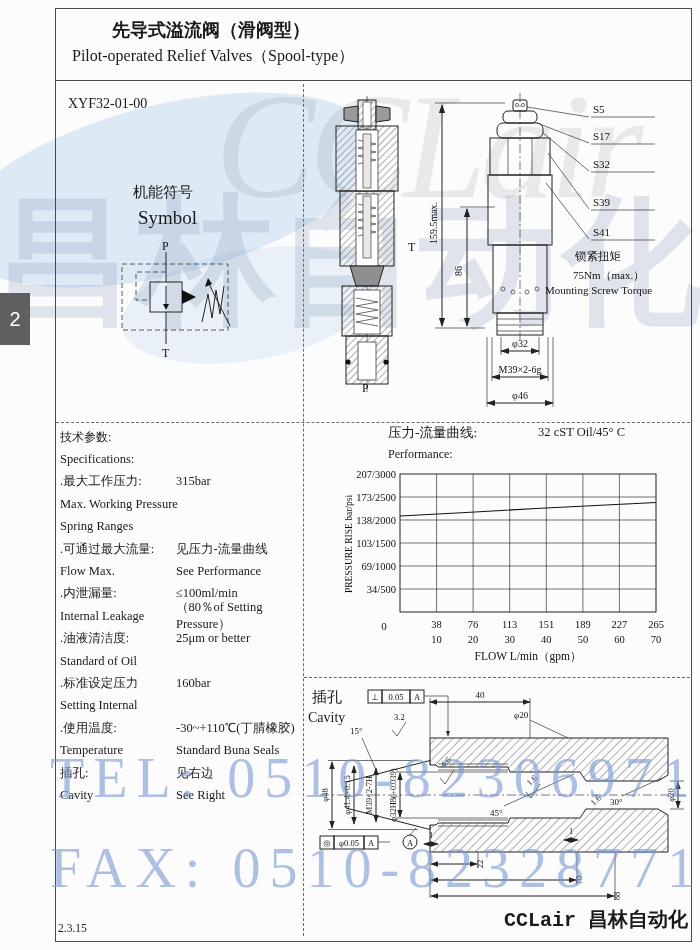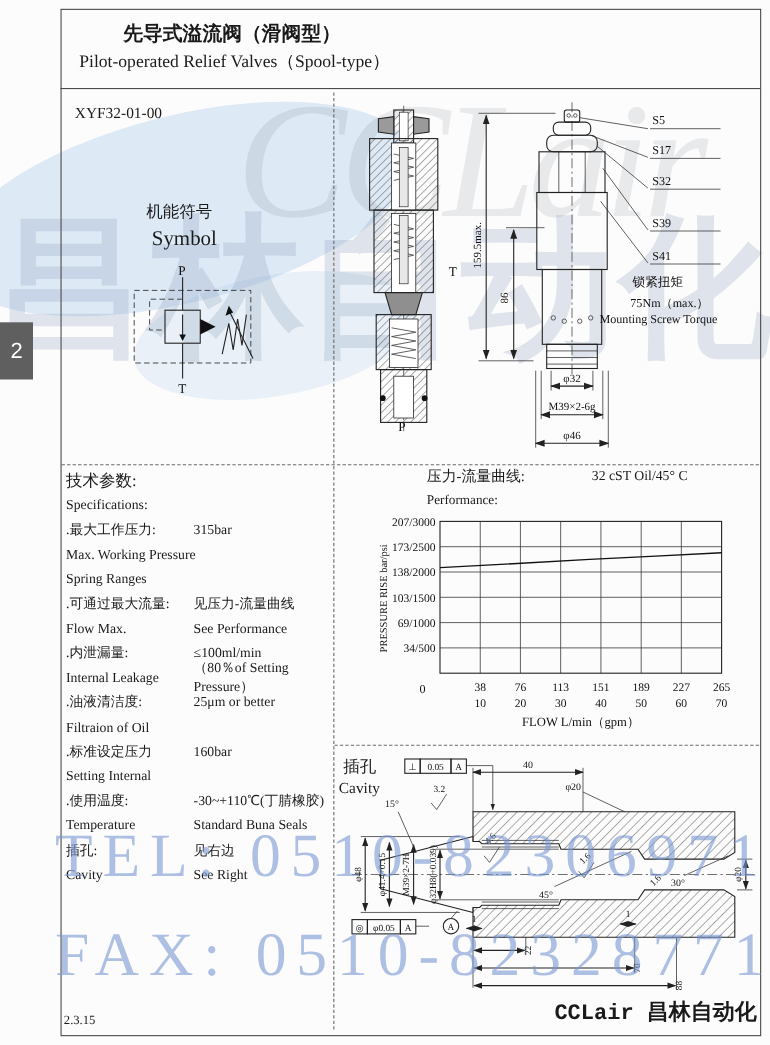--- a/index.html
+++ b/index.html
@@ -202,21 +202,21 @@
   <line class="ln" x1="77" y1="284" x2="133" y2="284" marker-start="url(#ar)" marker-end="url(#ar)"></line>
   <text x="105" y="280" font-size="10" text-anchor="middle">M39×2-6g</text>
   <line class="thin" x1="72" y1="244" x2="72" y2="314"></line>
     <line class="thin" x1="138" y1="244" x2="138" y2="314"></line>
   <line class="ln" x1="72" y1="310" x2="138" y2="310" marker-start="url(#ar)" marker-end="url(#ar)"></line>
   <text x="105" y="306" font-size="10" text-anchor="middle">φ46</text>
 </svg>
 
 <div class="abs specs">
   <div class="spec-line">
-      <span class="lbl" style="font-size:15px">技术参数:</span>
+      <span class="lbl" style="font-size:12px">技术参数:</span>
     </div>
   <div class="spec-line">
       <span class="lbl" style="flex-basis:160px">Specifications:</span>
     </div>
 
   <div class="spec-line">
       <span class="lbl">.最大工作压力:</span>
       <span class="val">315bar</span>
     </div>
   <div class="spec-line">
@@ -245,21 +245,21 @@
   <div class="spec-line">
       <span class="lbl">Internal Leakage</span>
       <span class="val">（80％of Setting Pressure）</span>
     </div>
 
   <div class="spec-line">
       <span class="lbl">.油液清洁度:</span>
       <span class="val">25μm or better</span>
     </div>
   <div class="spec-line">
-      <span class="lbl" style="flex-basis:160px">Filtraion of Oil</span>
+      <span class="lbl" style="flex-basis:160px">Standard of Oil</span>
       <span class="val"></span>
     </div>
 
   <div class="spec-line">
       <span class="lbl">.标准设定压力</span>
       <span class="val">160bar</span>
     </div>
   <div class="spec-line">
       <span class="lbl" style="flex-basis:160px">Setting Internal</span>
       <span class="val"></span>

